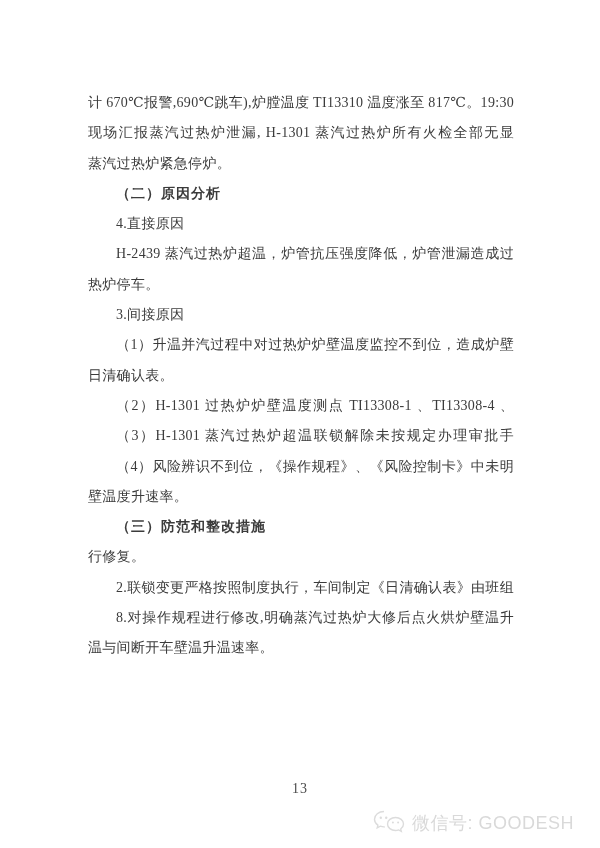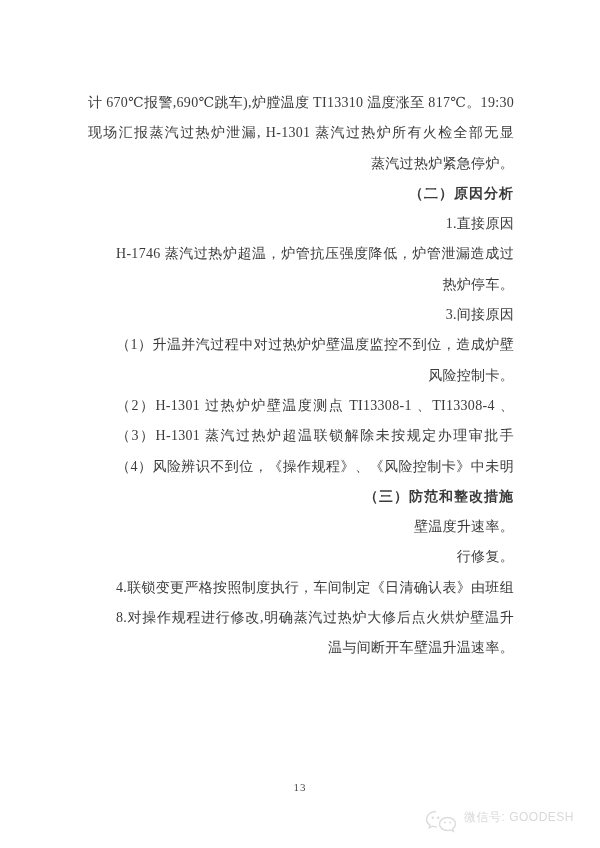--- a/index.html
+++ b/index.html
@@ -25,85 +25,85 @@
     left: 88px;
     top: 58px;
     width: 426px;
     font-size: 14px;
     line-height: 30.3px;
     margin-top: 30px;
   }
   .line {
     height: 30.3px;
     overflow: hidden;
-    text-align: right;
+    text-align: left;
     letter-spacing: 0.3px;
   }
   .line.fill {
     text-align: justify;
     text-align-last: justify;
   }
   .line.indent {
     text-indent: 2em;
   }
   .line.heading {
     font-weight: 700;
     font-family: Liberation Serif, serif;
     letter-spacing: 1px;
   }
   .page-number {
     position: absolute;
     top: 781px;
     left: 0;
     width: 100%;
     text-align: center;
-    font-size: 11px;
+    font-size: 14px;
     letter-spacing: 1px;
     color: #4a4a4a;
   }
   .watermark {
     position: absolute;
     top: 809px;
     right: 26px;
     display: flex;
-    align-items: flex-start;
+    align-items: flex-end;
     gap: 6px;
     color: #d9d9d9;
     font-family: "Liberation Sans", "DejaVu Sans", sans-serif;
-    font-size: 12px;
+    font-size: 18px;
     letter-spacing: 0.5px;
     user-select: none;
   }
   .watermark svg {
     display: block;
   }
 </style>
 </head>
 <body>
 
 <div class="page">
 
   <div class="content">
     <div class="line fill">计 670℃报警,690℃跳车),炉膛温度 TI13310 温度涨至 817℃。19:30</div>
     <div class="line fill">现场汇报蒸汽过热炉泄漏, H-1301 蒸汽过热炉所有火检全部无显示，</div>
     <div class="line">蒸汽过热炉紧急停炉。</div>
     <div class="line indent heading">（二）原因分析</div>
-    <div class="line indent">1.直接原因</div>
-    <div class="line indent fill">H-1746 蒸汽过热炉超温，炉管抗压强度降低，炉管泄漏造成过</div>
+    <div class="line indent">4.直接原因</div>
+    <div class="line indent fill">H-2439 蒸汽过热炉超温，炉管抗压强度降低，炉管泄漏造成过</div>
     <div class="line">热炉停车。</div>
     <div class="line indent">3.间接原因</div>
     <div class="line indent fill">（1）升温并汽过程中对过热炉炉壁温度监控不到位，造成炉壁</div>
-    <div class="line">风险控制卡。</div>
+    <div class="line">日清确认表。</div>
     <div class="line indent fill">（2）H-1301 过热炉炉壁温度测点 TI13308-1 、TI13308-4 、</div>
     <div class="line indent fill">（3）H-1301 蒸汽过热炉超温联锁解除未按规定办理审批手续，</div>
     <div class="line indent fill">（4）风险辨识不到位，《操作规程》、《风险控制卡》中未明确炉</div>
+    <div class="line">壁温度升速率。</div>
     <div class="line indent heading">（三）防范和整改措施</div>
-    <div class="line">壁温度升速率。</div>
     <div class="line">行修复。</div>
-    <div class="line indent fill">4.联锁变更严格按照制度执行，车间制定《日清确认表》由班组</div>
+    <div class="line indent fill">2.联锁变更严格按照制度执行，车间制定《日清确认表》由班组</div>
     <div class="line indent fill">8.对操作规程进行修改,明确蒸汽过热炉大修后点火烘炉壁温升</div>
     <div class="line">温与间断开车壁温升温速率。</div>
   </div>
 
   <div class="page-number">13</div>
 
   <div class="watermark">
     <span>
       <svg width="34" height="26" viewBox="0 0 34 26" fill="none" xmlns="http://www.w3.org/2000/svg">
         <path d="M12 2.5 C6.7 2.5 2.5 6 2.5 10.2 C2.5 12.6 3.8 14.7 5.9 16.1 L5.2 18.8 L8.3 17.2 C9.4 17.6 10.7 17.9 12 17.9 C12.3 17.9 12.6 17.9 12.9 17.8" stroke="#dcdcdc" stroke-width="1.4" fill="#ffffff"></path>

